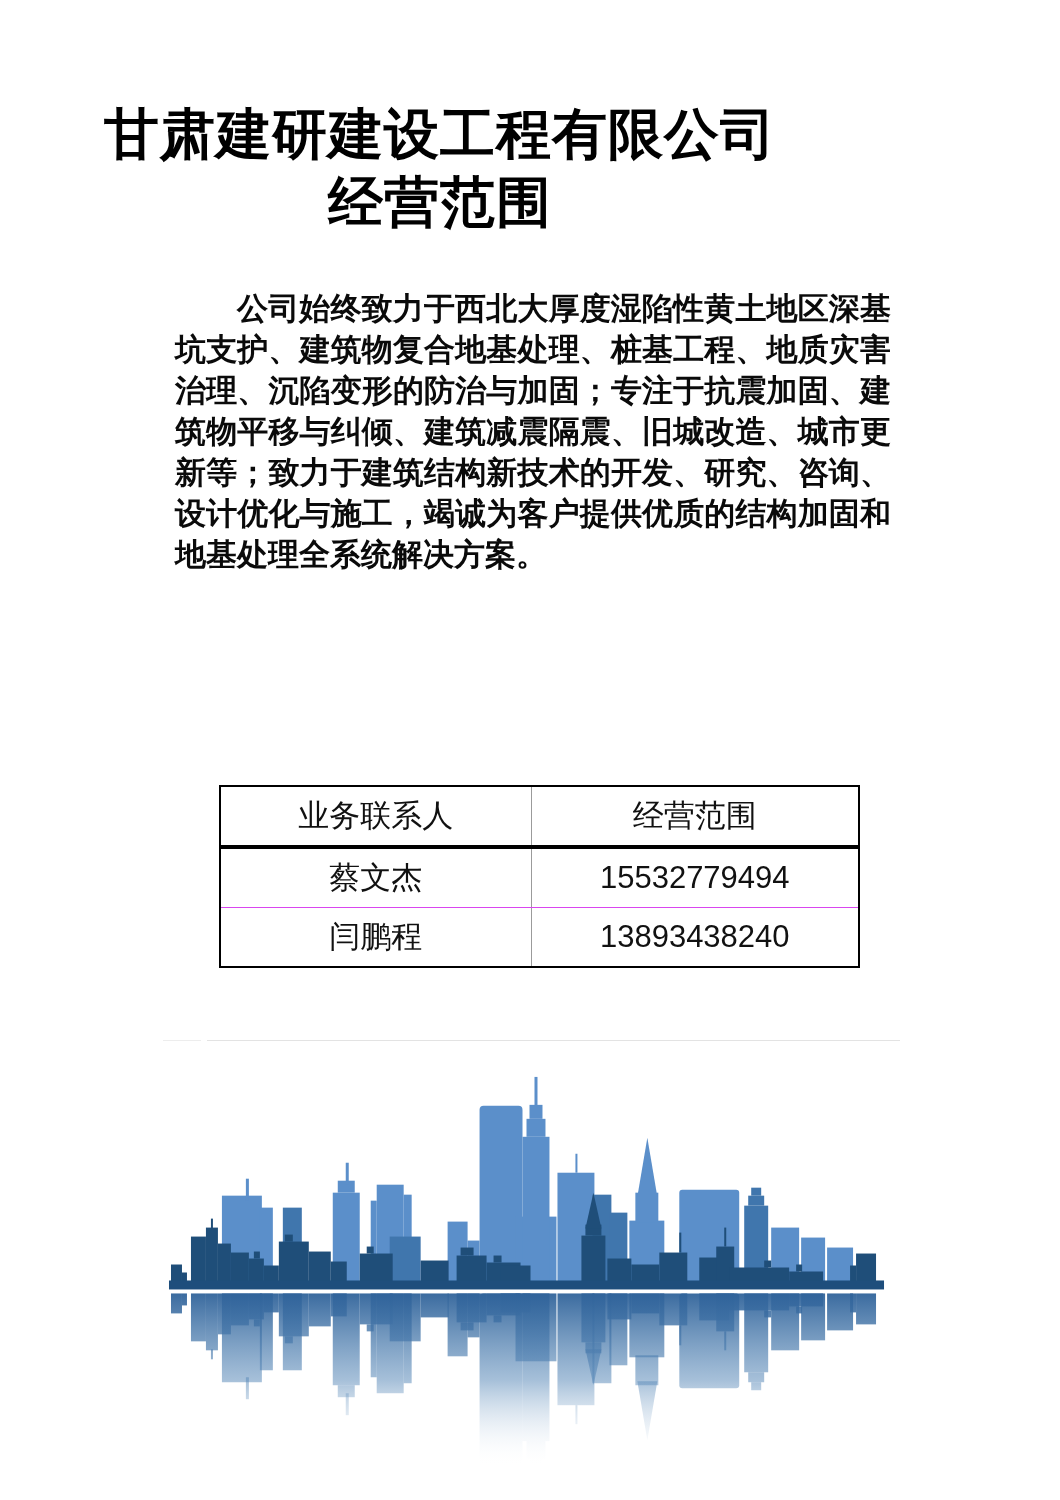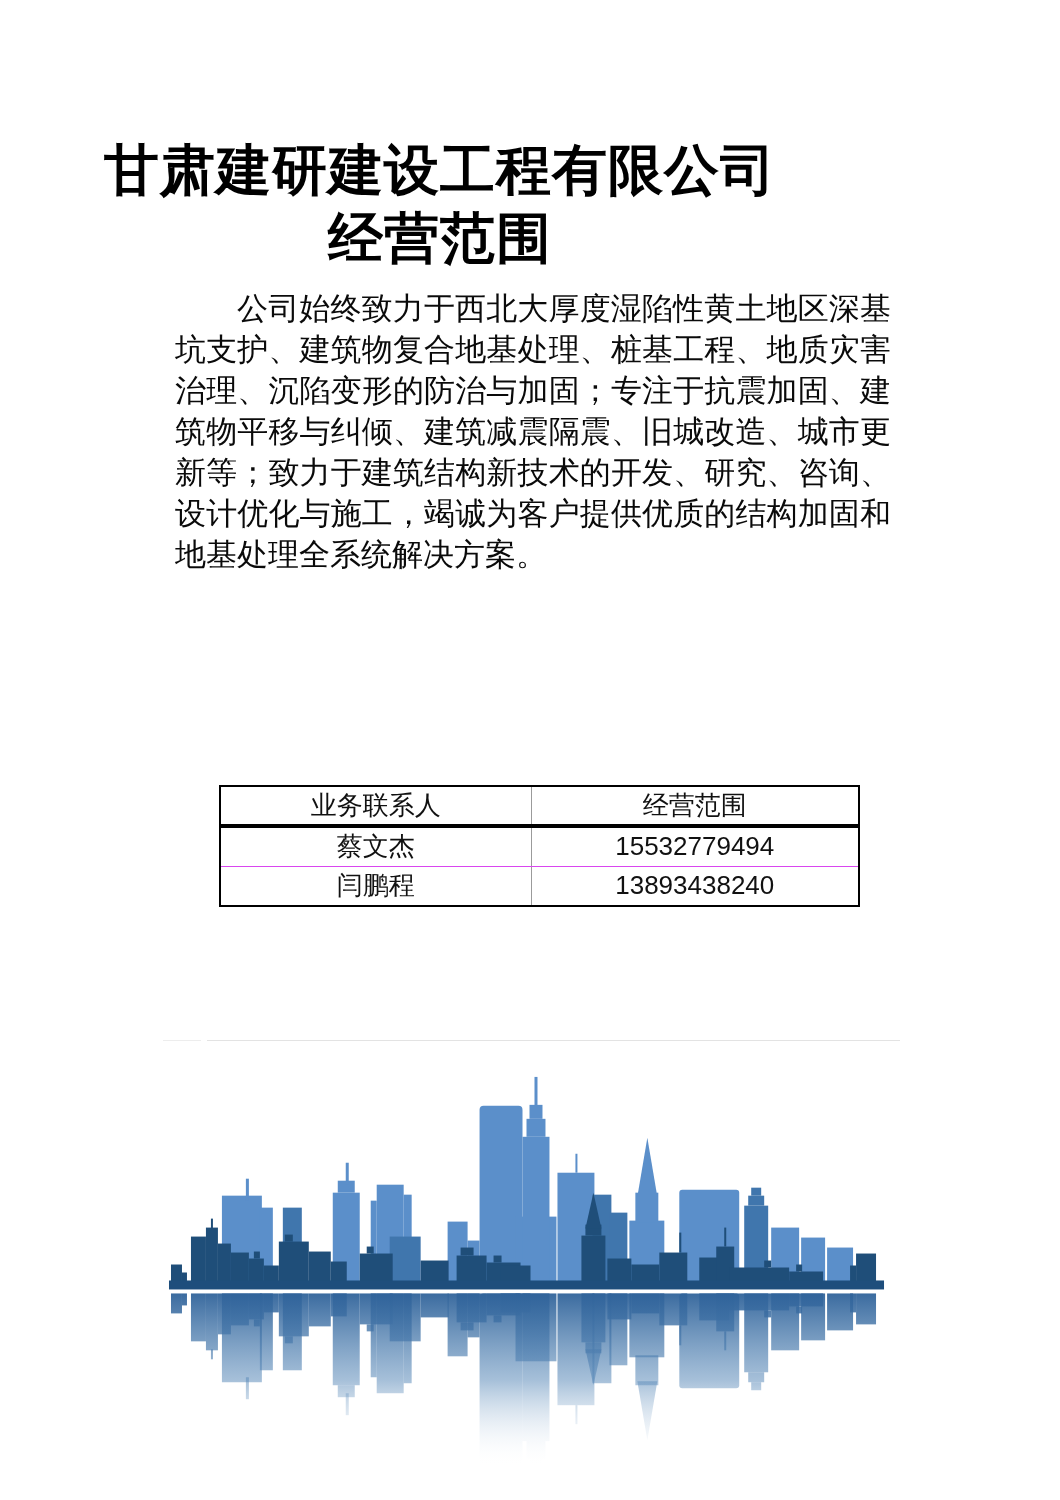--- a/index.html
+++ b/index.html
@@ -17,51 +17,51 @@
   .doc-title {
     position: absolute;
     left: 0; top: 100px;
     width: 880px;
     text-align: center;
     font-size: 55px;
     font-weight: 700;
     line-height: 68px;
     letter-spacing: 1px;
     color: #000;
-    margin-top: 36px;
   }
   .doc-body {
     position: absolute;
     left: 175px; top: 288px;
     width: 716px;
     font-size: 31px;
     line-height: 41px;
     text-align: justify;
     text-justify: inter-ideograph;
     line-break: anywhere;
     text-indent: 62px;
     color: #0a0a0a;
+    font-weight: bold;
   }
   .contact-table {
     position: absolute;
     left: 219px; top: 785px;
     width: 639px;
     border-collapse: collapse;
     table-layout: fixed;
   }
   .contact-table col.c1 { width: 311px; }
   .contact-table col.c2 { width: 328px; }
   .contact-table th, .contact-table td {
     height: 40px;
     text-align: center;
     vertical-align: middle;
-    font-size: 26px;
+    font-size: 31px;
     font-weight: 400;
     color: #111;
-    padding: 0;
+    padding: 8px;
   }
   .contact-table { border: 2px solid #000; }
   .contact-table thead th { border-bottom: 4px solid #000; }
   .contact-table tbody tr:first-child td { border-bottom: 1px solid #d946ef; }
   .contact-table th:first-child, .contact-table td:first-child { border-right: 1px solid #9b9b9b; }
   .img-topline-a {
     position: absolute; left: 163px; top: 1040px;
     width: 38px; height: 1px; background: #ededed;
   }
   .img-topline-b {

